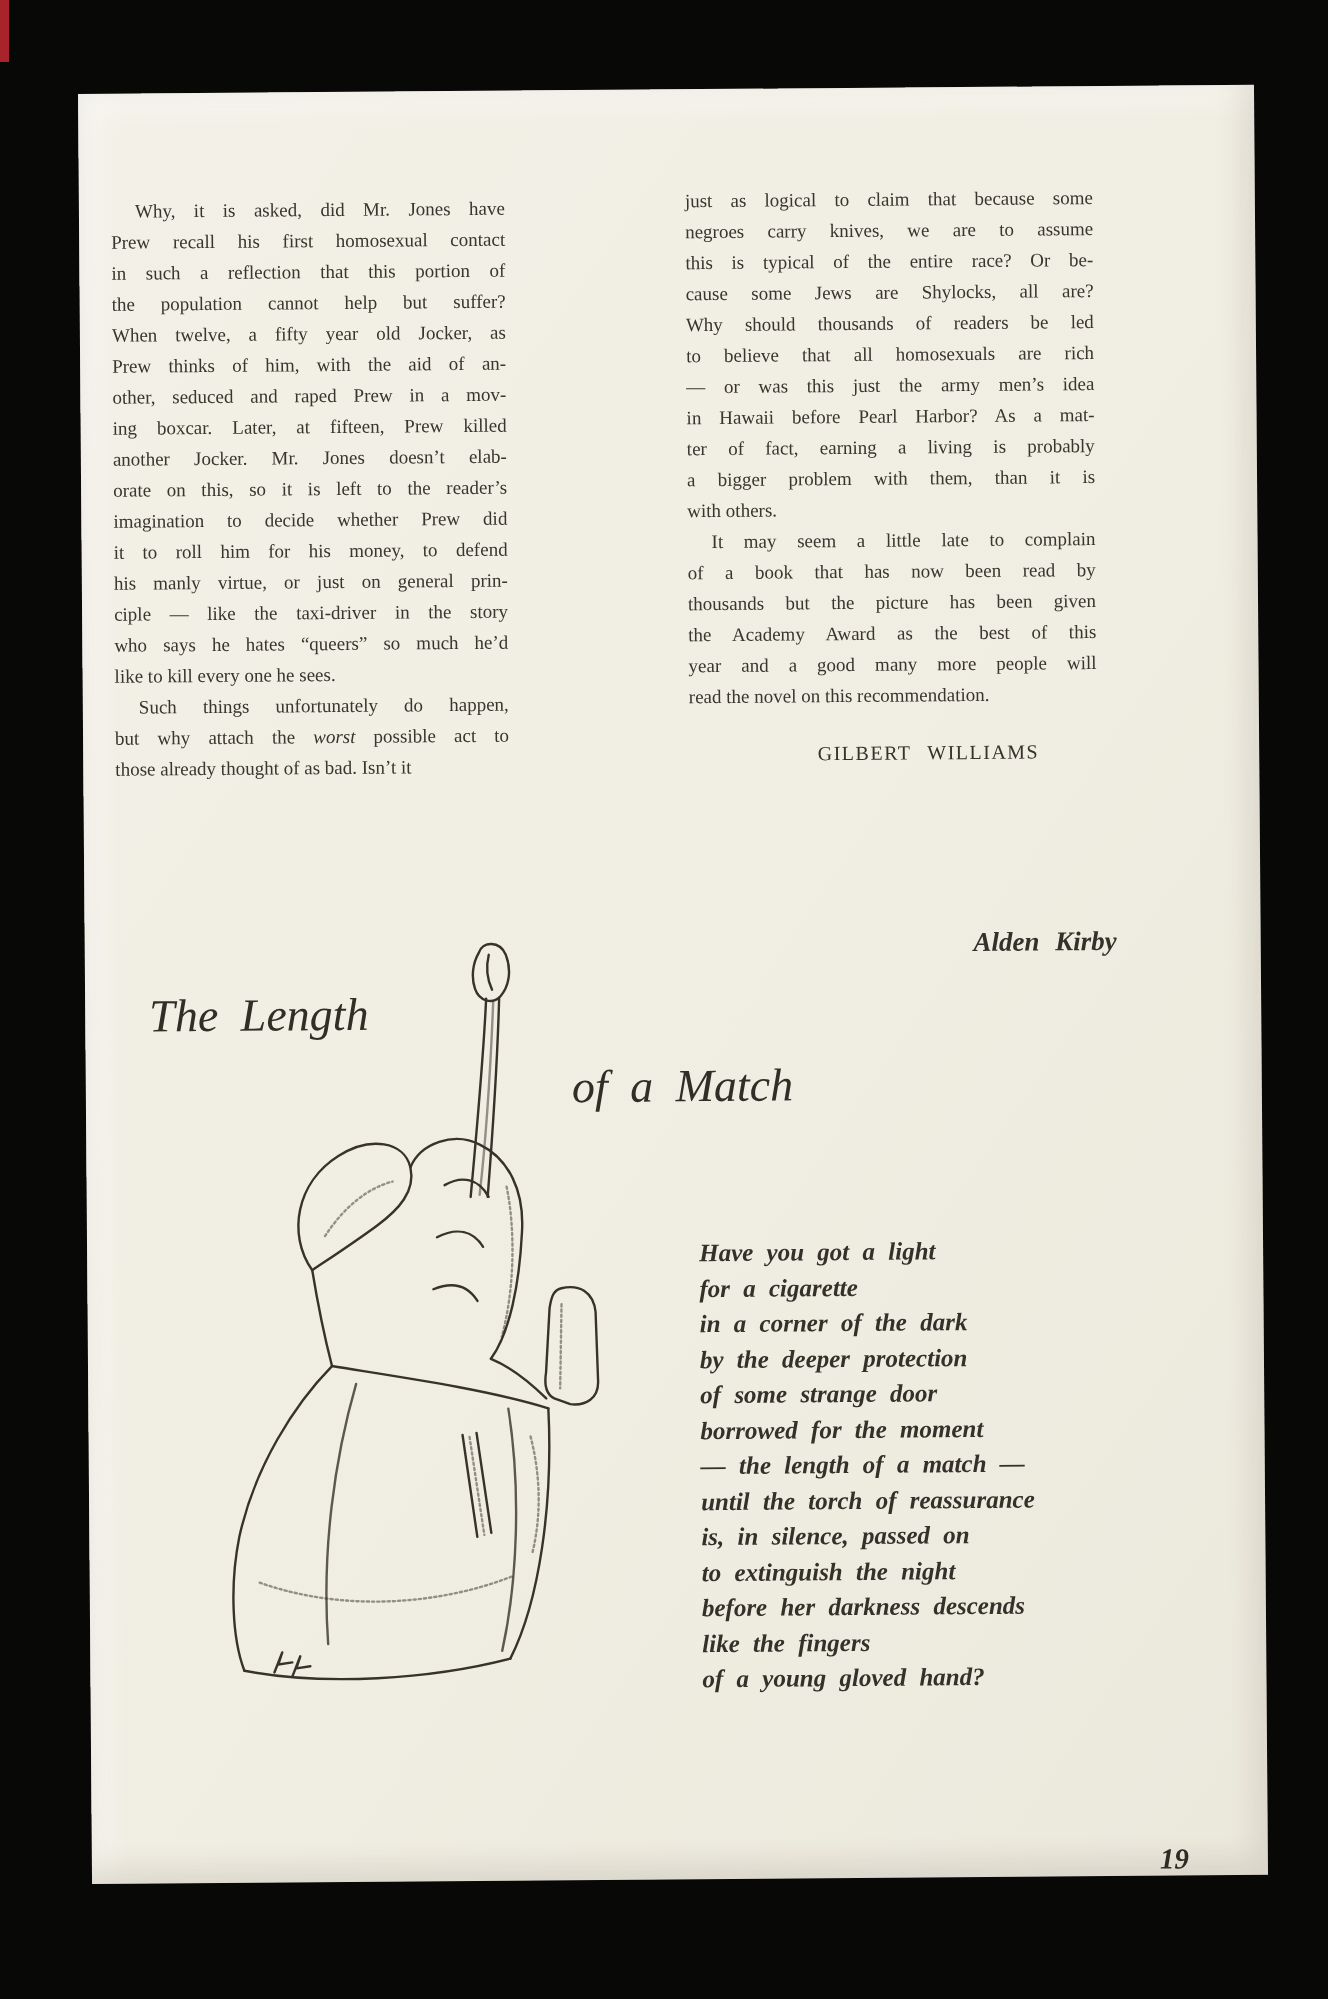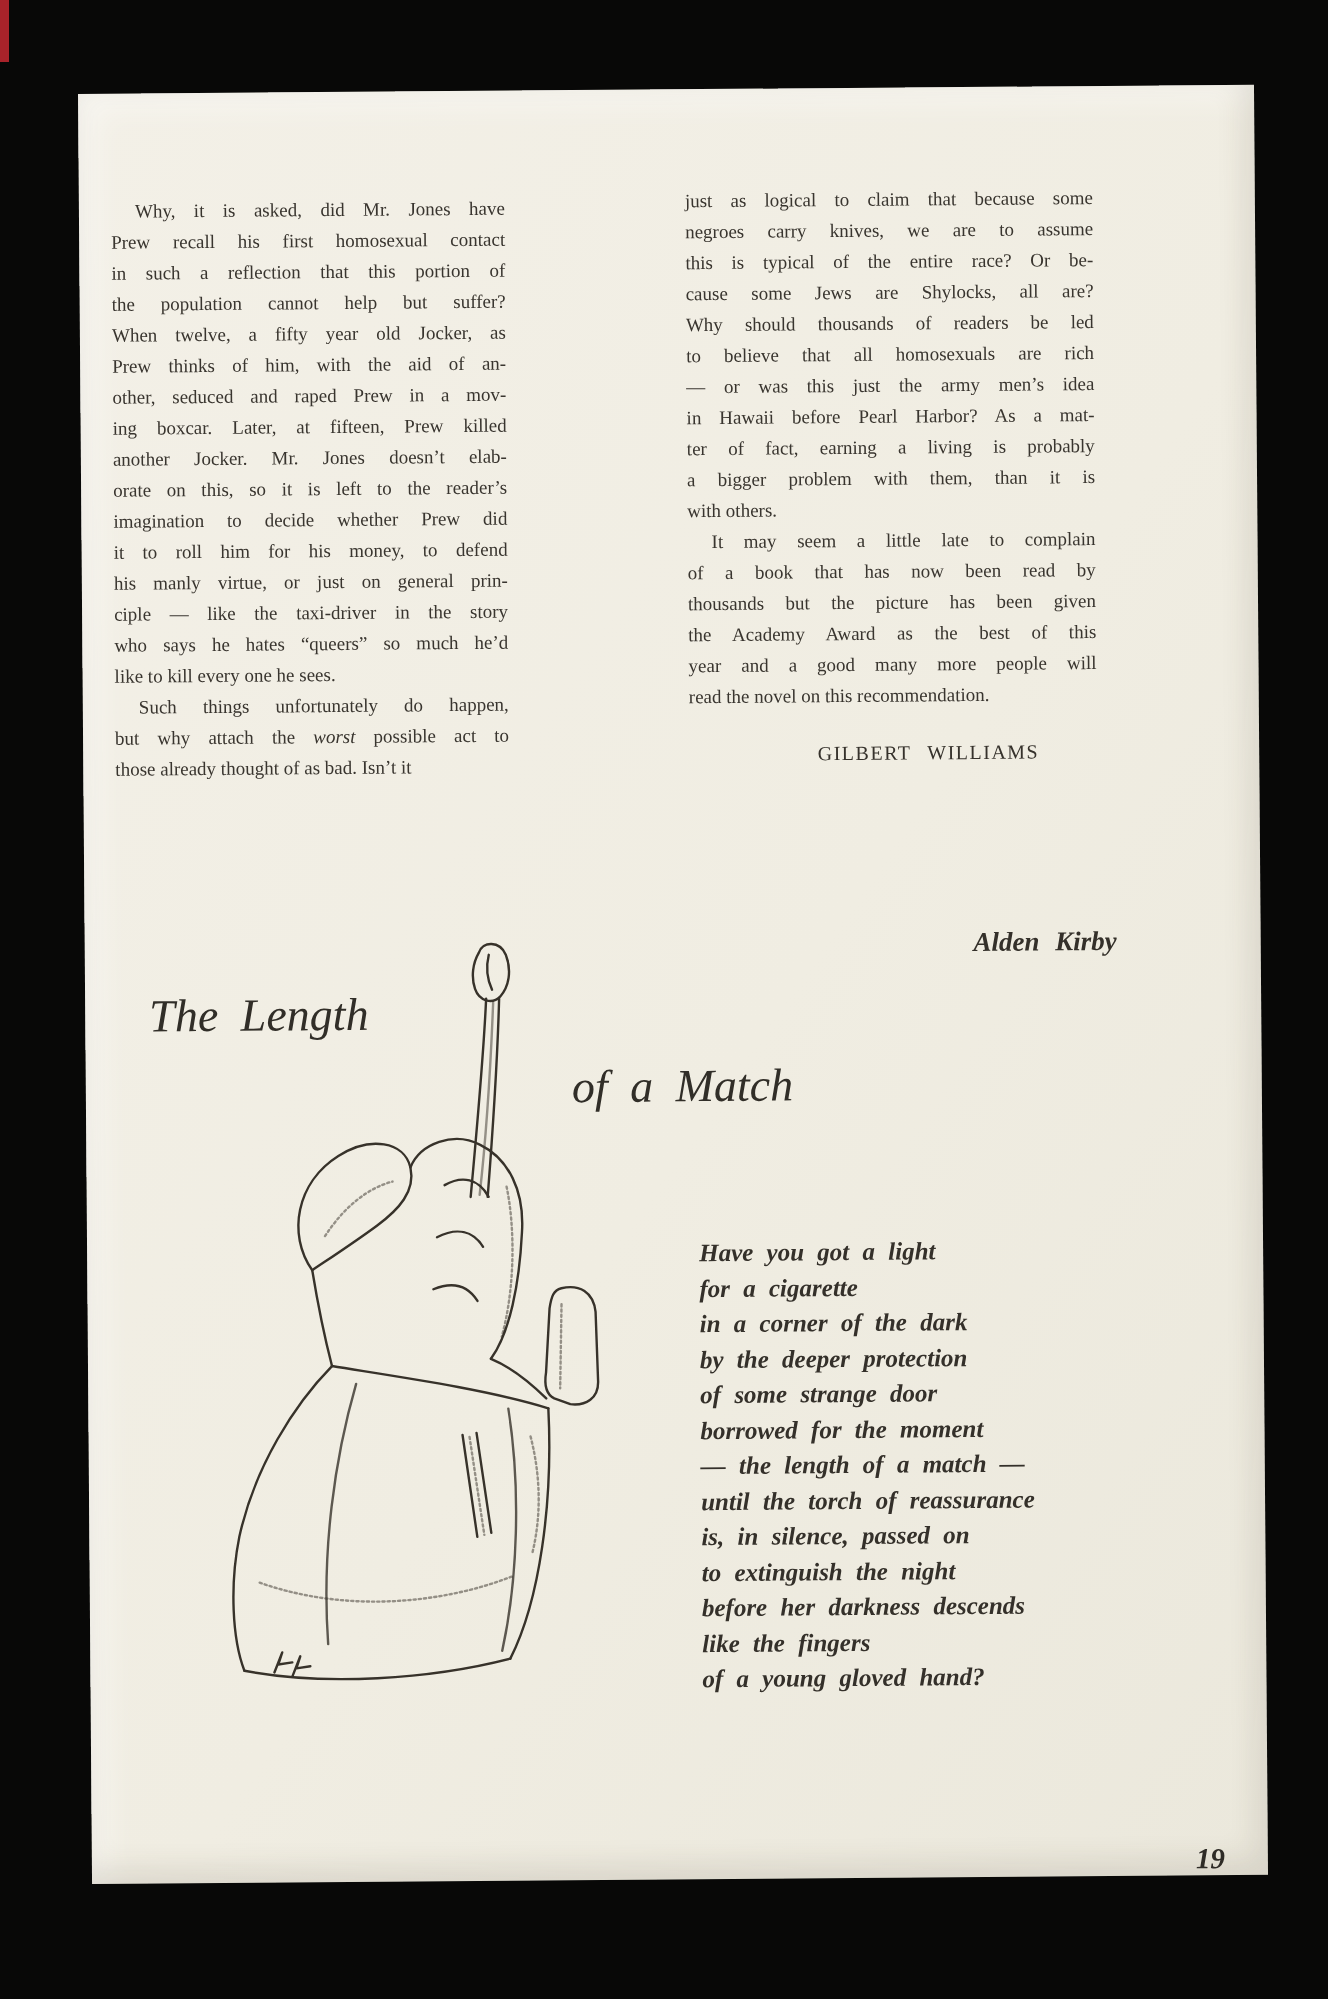--- a/index.html
+++ b/index.html
@@ -45,21 +45,21 @@
     font-style:italic;font-size:46px;word-spacing:11px;color:#312e28;
   }
   .poem{
     position:absolute;left:612px;top:1146px;width:440px;
     font-style:italic;font-weight:bold;font-size:25px;line-height:35.5px;
     word-spacing:7px;color:#34302a;
   }
   .poem .tline{text-align:left;text-align-last:left;}
   .pagenum{
     position:absolute;left:1068px;top:1757px;
-    font-style:italic;font-weight:bold;font-size:29px;color:#2e2b26;margin-left:36px;
+    font-style:italic;font-weight:bold;font-size:29px;color:#2e2b26;
   }
   .illustration{position:absolute;left:122px;top:846px;width:440px;height:760px;}
   .illustration path{stroke:#37322a;stroke-width:2.4;fill:none;stroke-linecap:round;stroke-linejoin:round;}
   .illustration .stip{stroke-dasharray:2.2 3;opacity:.5;}
 </style>
 </head>
 <body>
 
 <div class="red-sliver"></div>
 

